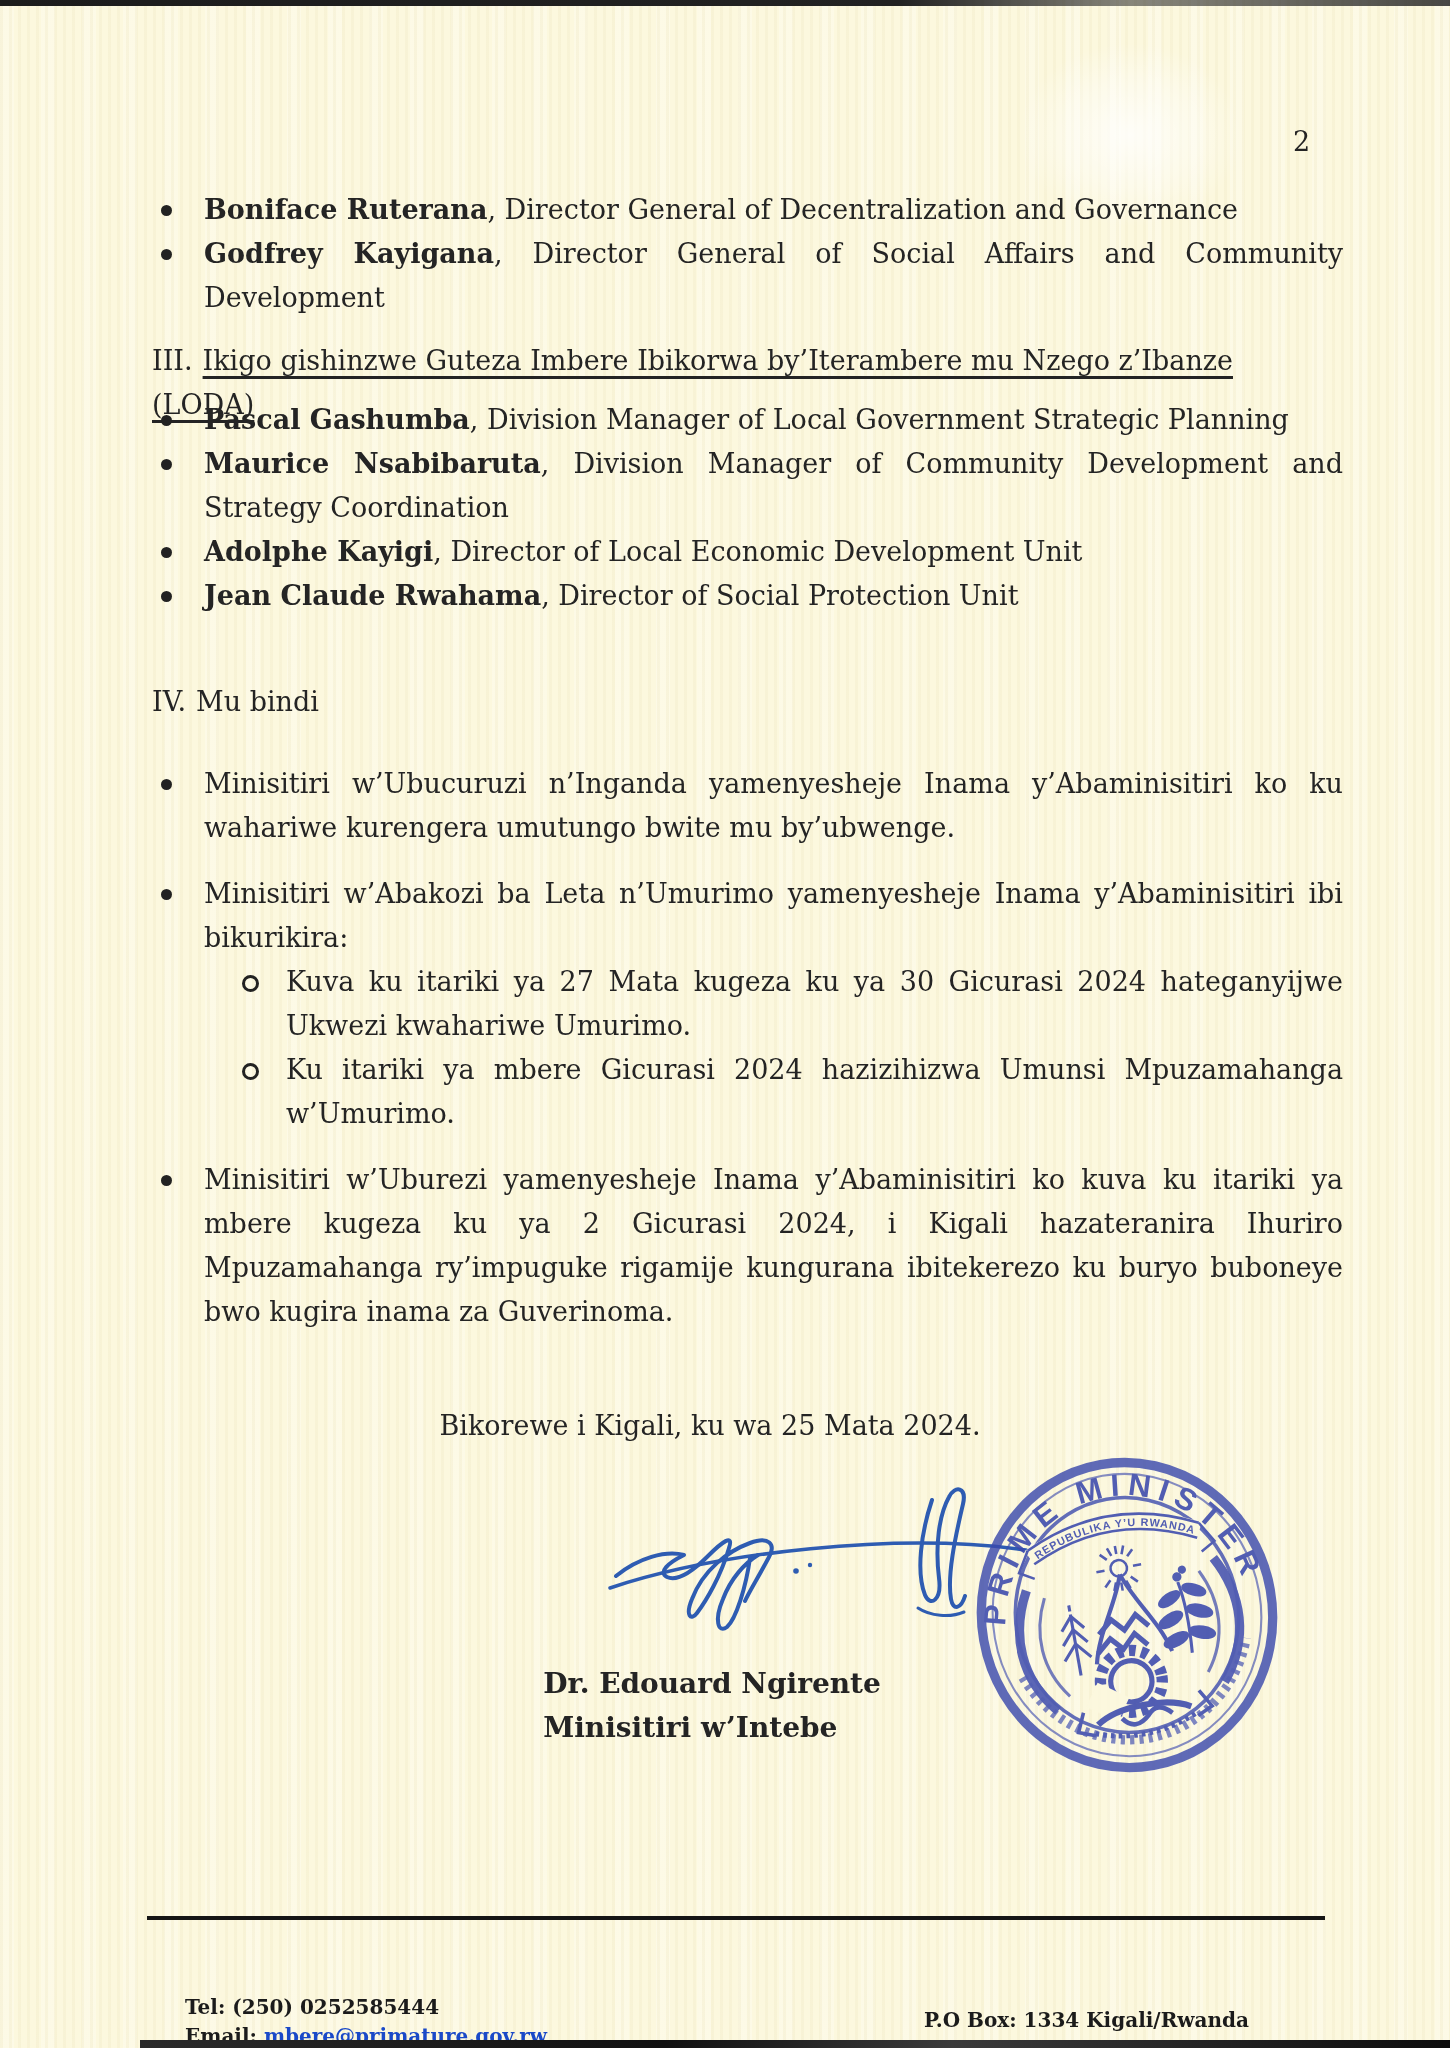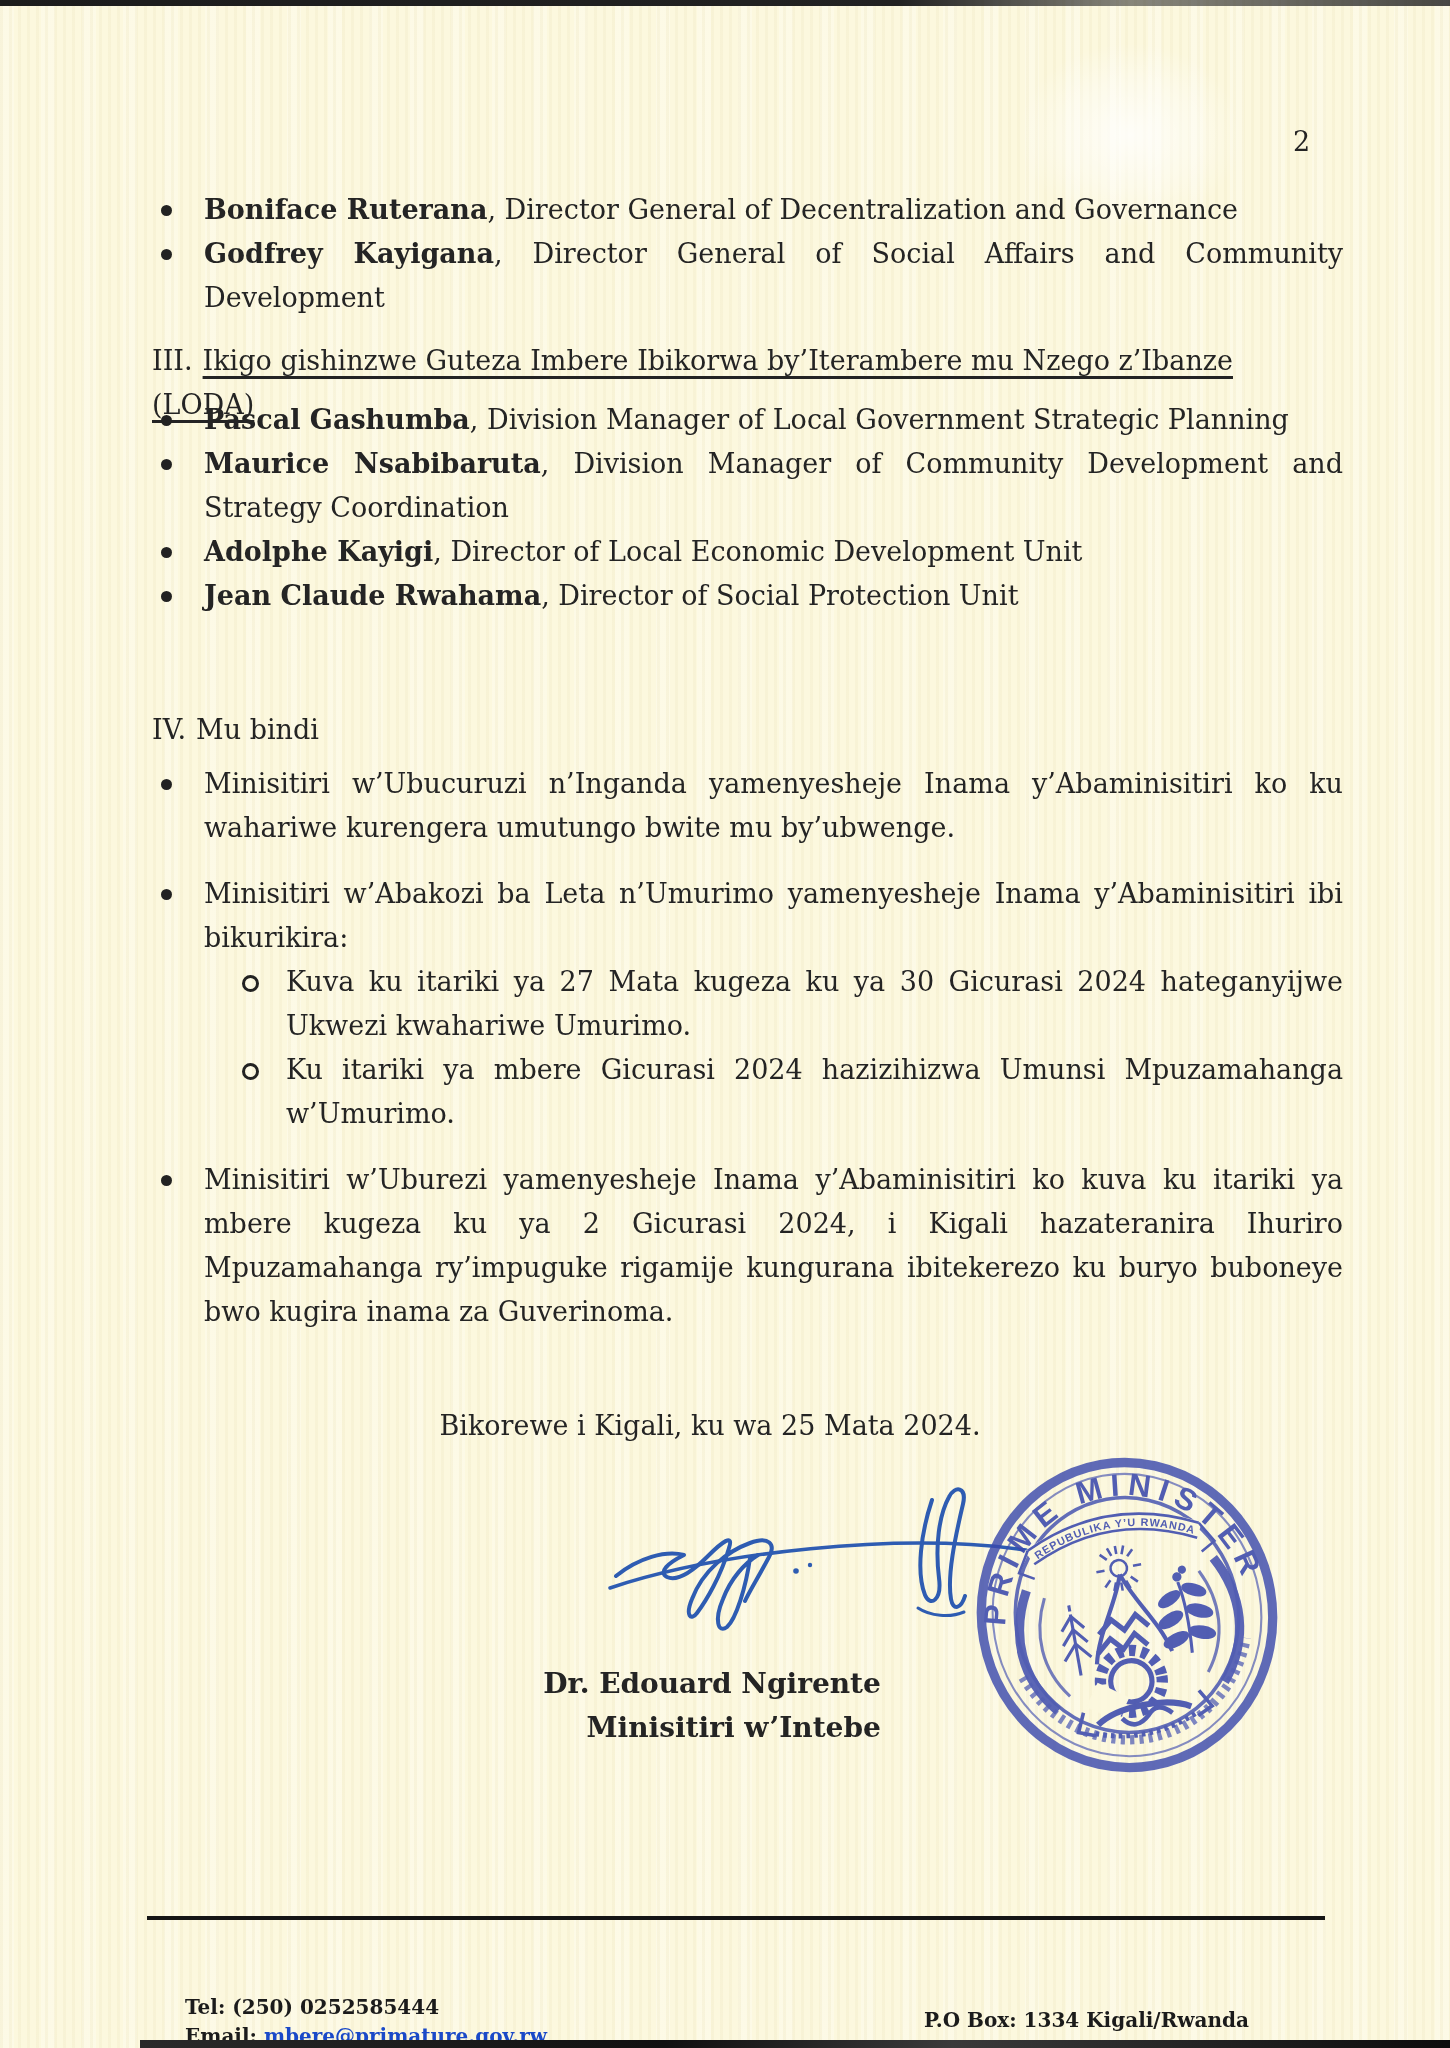--- a/index.html
+++ b/index.html
@@ -47,21 +47,21 @@
 
   .heading{position:absolute;left:152px;width:1191px;line-height:44px;}
   .heading .pfx{margin-right:10px;}
   .ul-text{text-decoration:underline;text-decoration-thickness:2.5px;text-underline-offset:6px;}
 
   .closing{position:absolute;left:0;top:1404px;width:1420px;text-align:center;line-height:44px;}
 
   .signature{position:absolute;left:598px;top:1468px;width:440px;height:175px;}
   .stampwrap{position:absolute;left:972px;top:1452px;width:310px;height:325px;opacity:.88;}
   .signatory{position:absolute;left:712px;top:1662px;transform:translateX(-50%);
-    text-align:right;font-weight:bold;font-size:28px;line-height:44px;white-space:nowrap;}
+    text-align:left;font-weight:bold;font-size:28px;line-height:44px;white-space:nowrap;}
 
   .divider{position:absolute;left:147px;top:1916px;width:1178px;height:4px;background:#151515;}
   .footer{position:absolute;top:1993px;font-size:20px;font-weight:bold;line-height:29px;color:#1b1b1b;}
   .footer.left{left:185px;}
   .footer.right{left:924px;margin-top:13px;}
   .footer a{color:var(--link);text-decoration:underline;text-decoration-thickness:2px;text-underline-offset:3px;font-weight:bold;}
 </style>
 </head>
 <body>
 
@@ -112,21 +112,21 @@
         </div>
       </div>
       <div class="li">
         <span class="dot"></span>
         <div class="txt">
           <div class="ln"><b>Jean Claude Rwahama</b><span>, Director of Social Protection Unit</span></div>
         </div>
       </div>
     </div>
 
-  <div class="heading" style="top:708px">
+  <div class="heading" style="top:680px">
     <span class="pfx">IV.</span><span>Mu bindi</span>
   </div>
 
   <div class="block gap" style="top:762px" id="list-c">
       <div class="li">
         <span class="dot"></span>
         <div class="txt">
           <div class="ln j"><span>Minisitiri w’Ubucuruzi n’Inganda yamenyesheje Inama y’Abaminisitiri ko ku</span></div>
           <div class="ln"><span>wahariwe kurengera umutungo bwite mu by’ubwenge.</span></div>
         </div>

